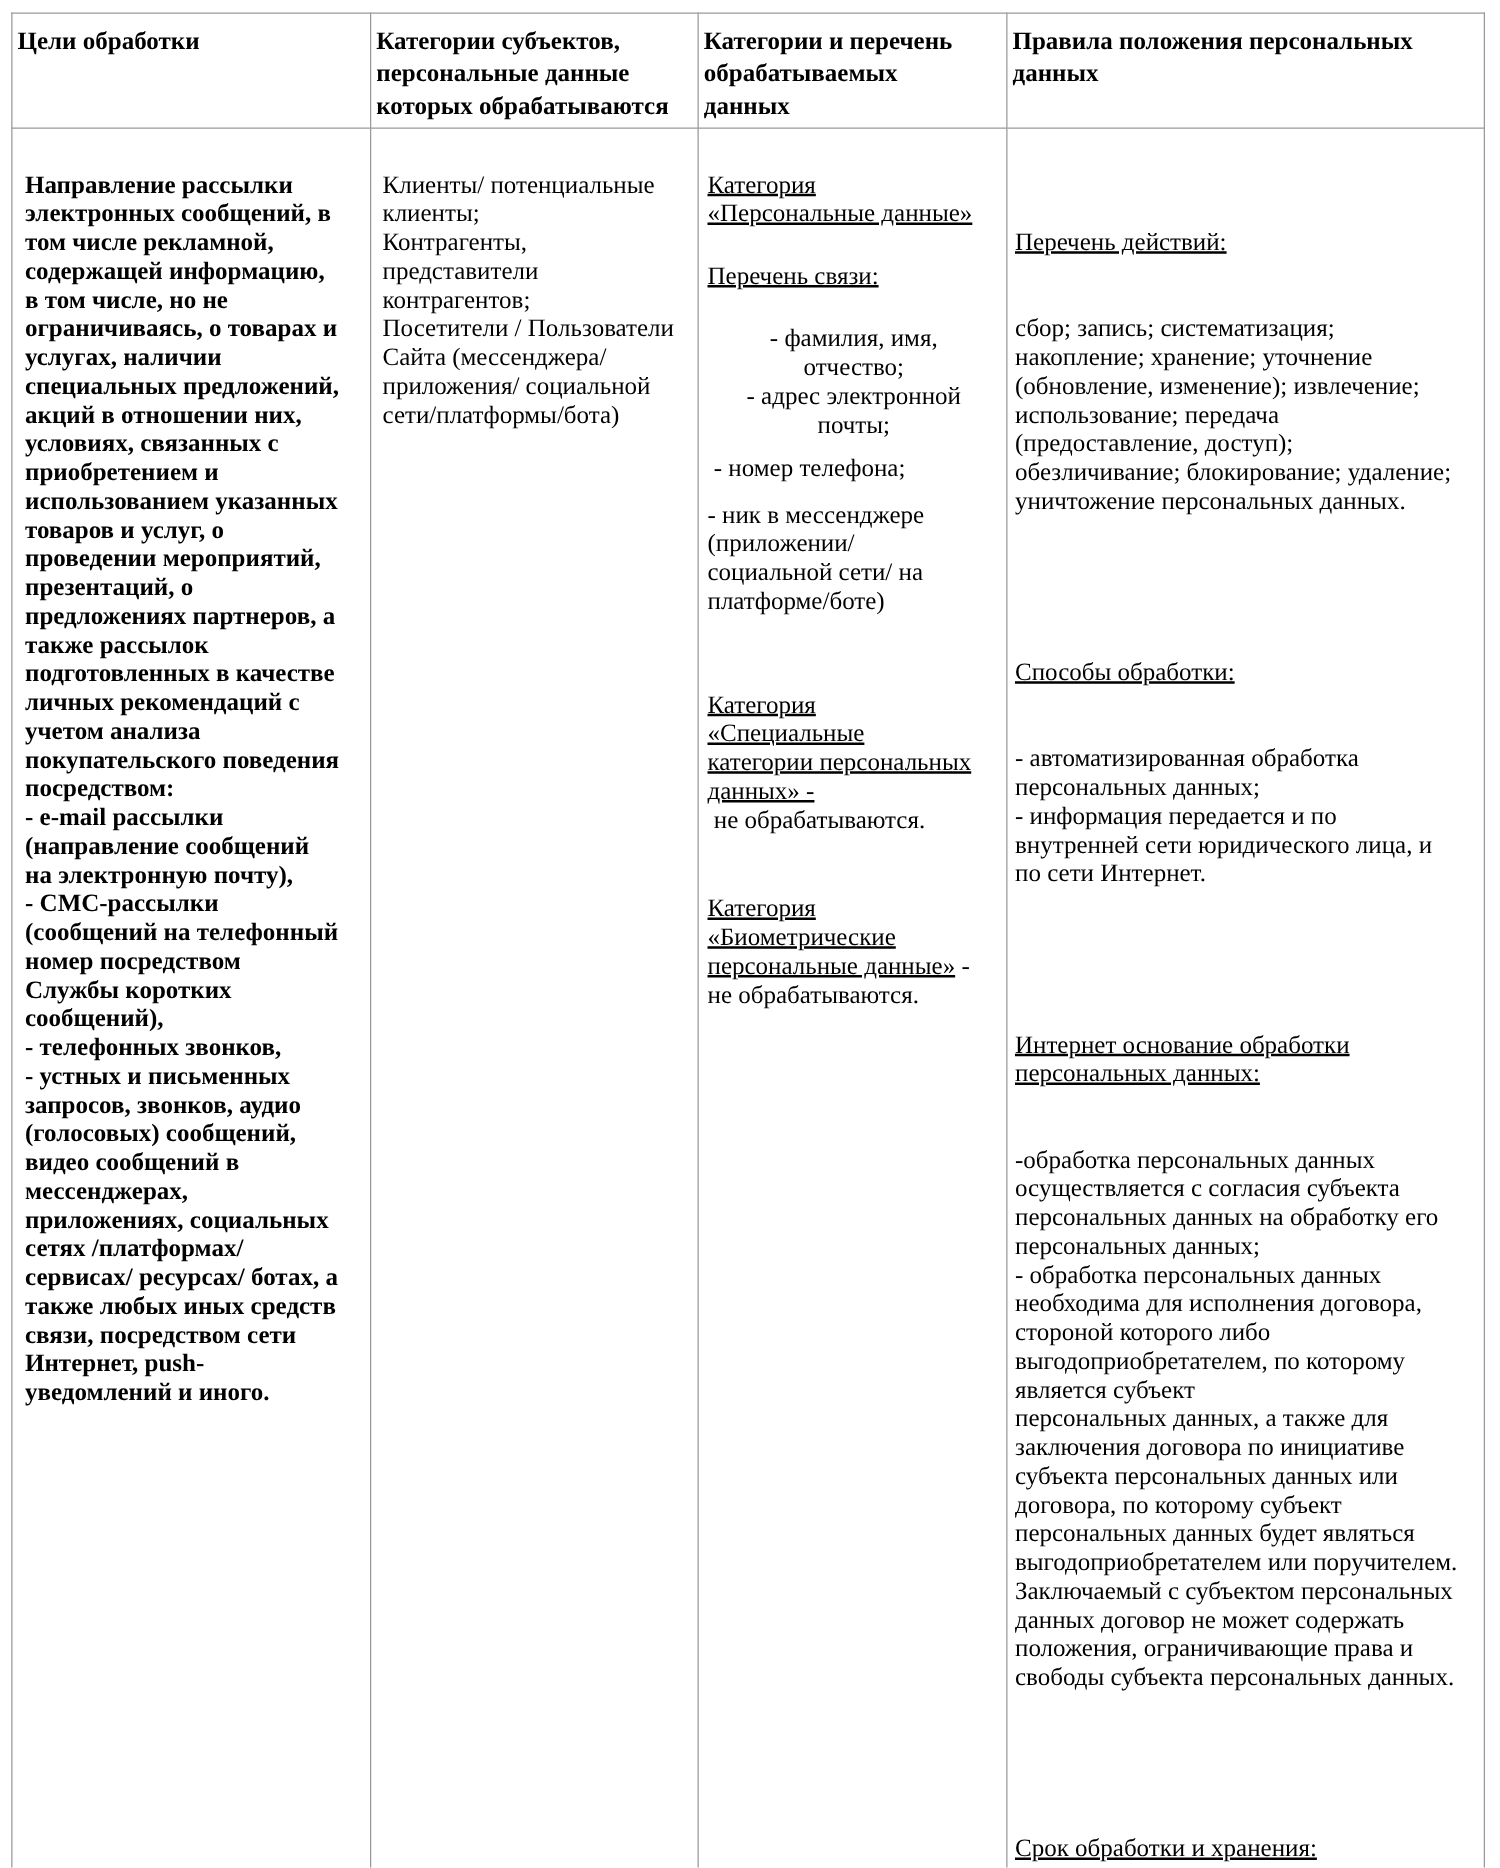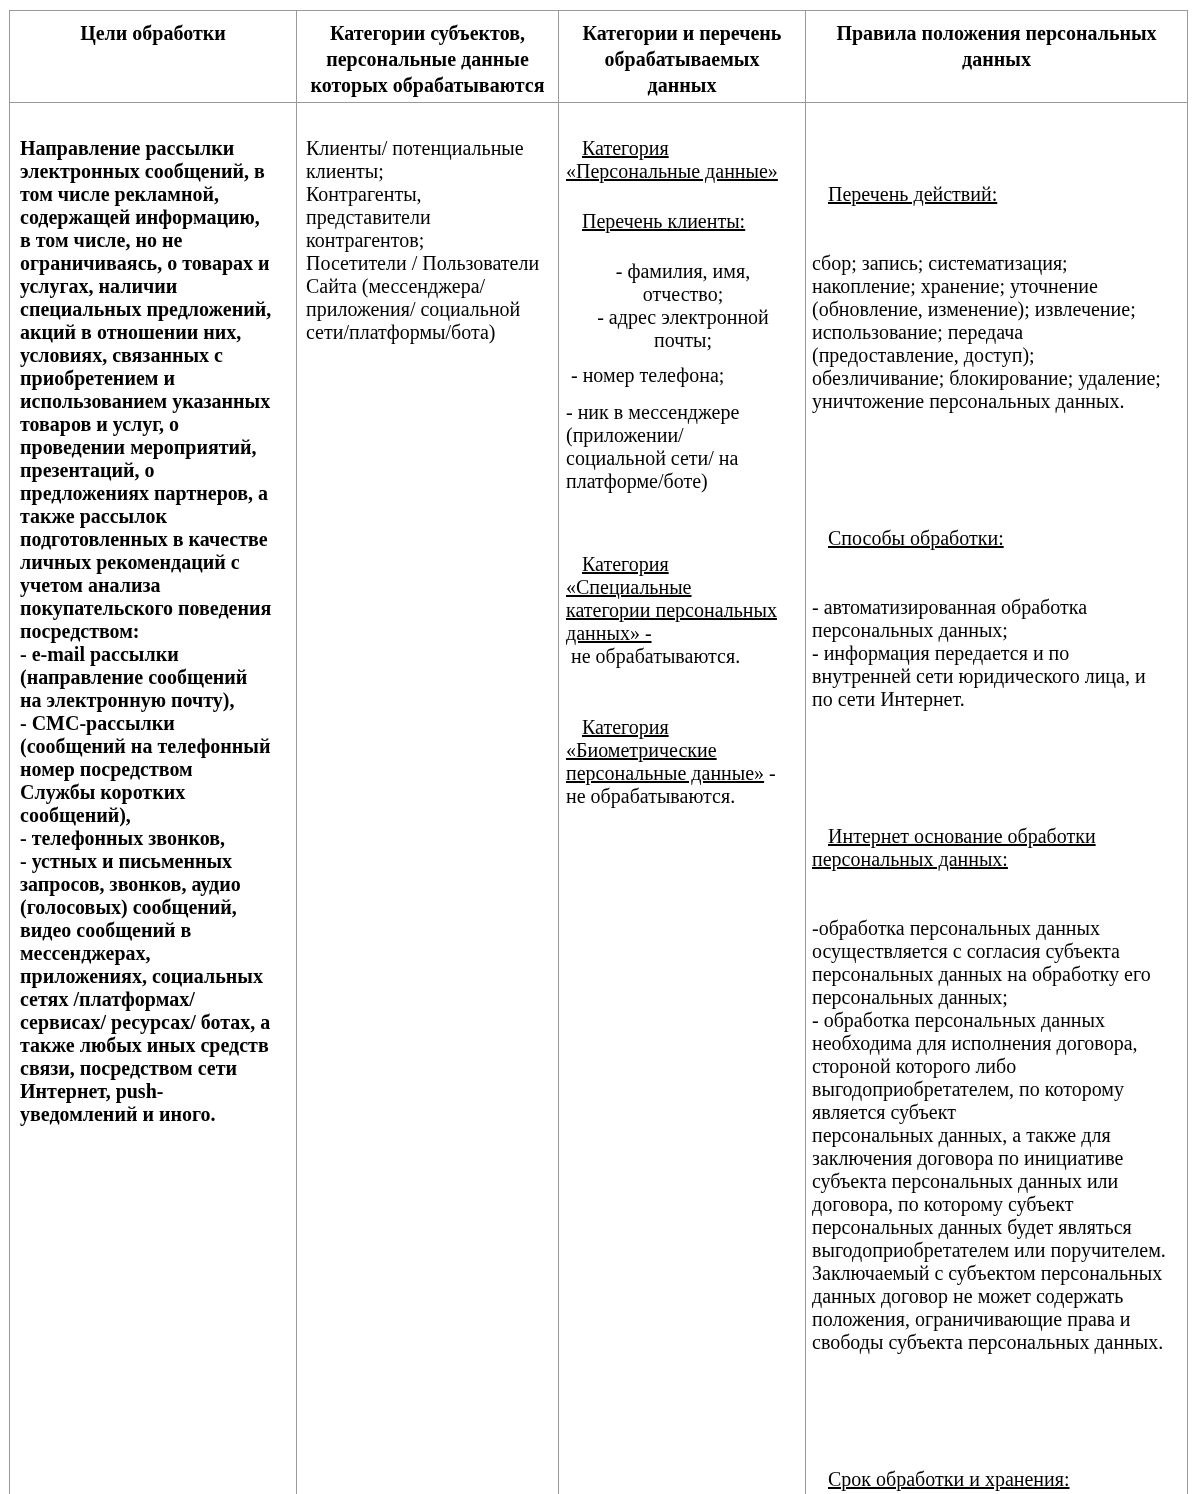--- a/index.html
+++ b/index.html
@@ -21,37 +21,37 @@
   }
   th, td {
     border:1px solid var(--border-color);
     vertical-align:top;
   }
   thead th {
     height:90px;
     font-size:20px;
     line-height:26px;
     font-weight:bold;
-    text-align:center;
+    text-align:left;
     padding:9px 4px 4px 4px;
     white-space:pre-wrap;
   }
   tbody td {
     height:1379px;
     font-size:20px;
     line-height:23px;
     padding:34px 6px 10px 8px;
   }
   td.col-purposes { font-weight:bold; padding-left:10px; padding-right:5px; }
   td.col-subjects { padding-left:9px;  padding-right:5px; }
   td.col-categories { padding-left:7px; padding-right:5px; }
   td.col-rules { padding-left:6px; padding-right:5px; }
 
   .tx, .hd, .blk { white-space:pre-wrap; }
-  .u { text-decoration:underline;margin-left:16px; }
+  .u { text-decoration:underline; }
 
   
   .g27 { margin-bottom:27px; }
   .g12 { margin-bottom:12px;text-align:center; }
   .g14 { margin-bottom:14px; }
   .g60 { margin-bottom:60px; }
   .g48 { margin-bottom:48px; }
   
   .gr  { margin-bottom:22px; }
 </style>
@@ -136,21 +136,21 @@
 контрагентов;
 Посетители / Пользователи
 Сайта (мессенджера/
 приложения/ социальной
 сети/платформы/бота)</div>
         </td>
 
         <td class="col-categories">
           <div class="blk g27"><span class="u">Категория
 «Персональные данные»</span></div>
-          <div class="blk g27"><span class="u">Перечень клиенты:</span></div>
+          <div class="blk g27"><span class="u">Перечень связи:</span></div>
           <div class="blk g12 tx">- фамилия, имя,
 отчество;
 - адрес электронной
 почты;</div>
           <div class="blk g14 tx"> - номер телефона;</div>
           <div class="blk g60 tx">- ник в мессенджере
 (приложении/
 социальной сети/ на
 платформе/боте)</div>
           <div class="blk g48"><span class="u">Категория

